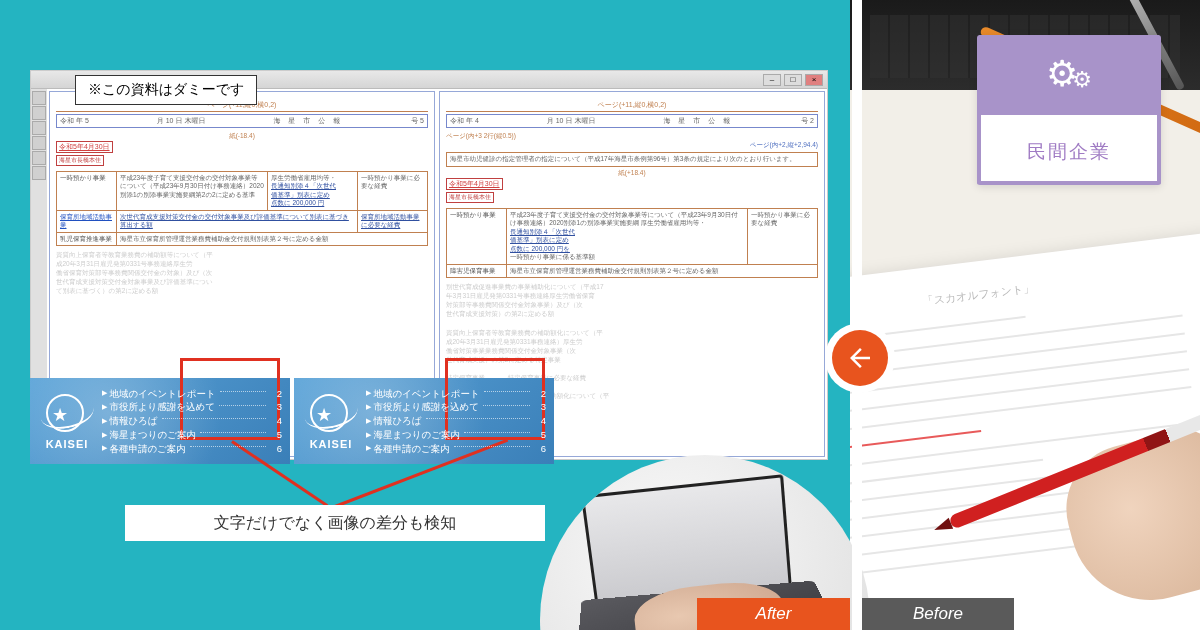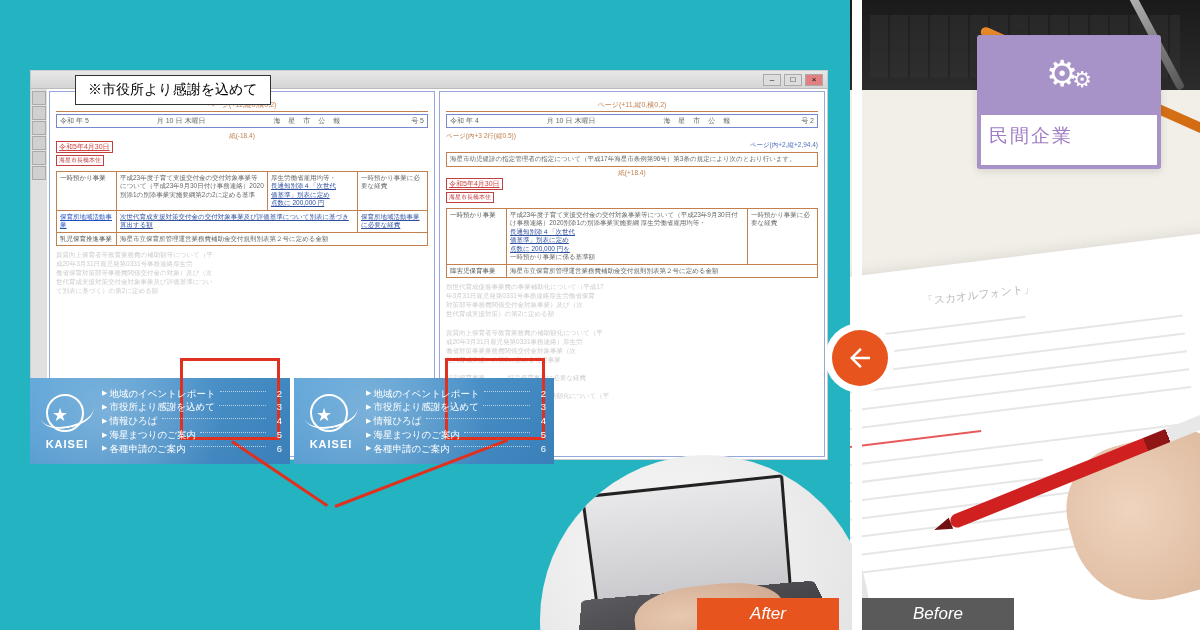--- a/index.html
+++ b/index.html
@@ -57,21 +57,21 @@
 
 
 .laptop-circle { position:absolute; left:540px; top:455px; width:330px; height:330px; border-radius:50%; overflow:hidden; background:radial-gradient(circle at 40% 30%, #fafafa, #d8d8d8);}
 .laptop { position:absolute; left:40px; top:105px; width:260px; height:150px; background:linear-gradient(160deg,#5a5a5f,#2e2e33); border-radius:6px 6px 0 0; transform:perspective(500px) rotateX(48deg) rotateZ(-8deg);}
 .laptop-screen { position:absolute; left:48px; top:30px; width:200px; height:120px; background:linear-gradient(#e8e8ea,#c8c8cc); border:3px solid #222; border-radius:4px; transform:perspective(500px) rotateX(-8deg) rotateZ(-6deg);}
 .hands { position:absolute; left:95px; top:130px; width:150px; height:70px; background:radial-gradient(ellipse at 30% 40%, #e8c8b0, #c8a088); border-radius:40% 40% 20% 20%; transform:rotate(-6deg);}
 .sleeve { position:absolute; left:160px; top:155px; width:140px; height:80px; background:#2a2a3a; border-radius:30px; transform:rotate(20deg);}
 
 
 .ab-label { position:absolute; top:598px; height:32px; display:flex; align-items:center; justify-content:center; color:#fff; font-size:17px; font-style:italic;}
-.after-lbl { left:697px; width:142px; background:#e8541e;}
+.after-lbl { left:697px; width:153px; background:#e8541e;}
 .before-lbl { left:862px; width:152px; background:#5a5a5a;}
 
 
 .right-panel { position:absolute; left:850px; top:0; width:350px; height:630px; background:linear-gradient(180deg,#3a3a3a 0%, #4a4a4a 12%, #f0ede6 22%, #f5f2eb 100%); overflow:hidden;}
 .desk-back { position:absolute; inset:0; background:#f2efe8;}
 .keyboard { position:absolute; top:0; left:0; right:0; height:90px; background:linear-gradient(#1a1a1a,#2c2c2c);}
 .kb-keys { position:absolute; top:15px; left:20px; right:20px; bottom:12px; background:repeating-linear-gradient(90deg,#333 0 18px,#222 18px 20px), repeating-linear-gradient(0deg,#333 0 16px,#222 16px 18px); opacity:.5;}
 .pen-orange { position:absolute; top:78px; right:-30px; width:260px; height:10px; background:linear-gradient(90deg,#e88a2a,#d06810); border-radius:5px; transform:rotate(24deg);}
 .pen-black { position:absolute; top:-12px; right:-40px; width:220px; height:8px; background:linear-gradient(90deg,#555,#c8c8c8 40%,#555); border-radius:4px; transform:rotate(62deg);}
 .paper { position:absolute; top:260px; left:-90px; width:480px; height:420px; background:#fff; transform:rotate(-7deg); box-shadow:0 3px 18px rgba(0,0,0,.15);}
@@ -85,21 +85,21 @@
 .fingers { position:absolute; right:30px; top:60px; width:160px; height:160px; background:radial-gradient(ellipse at 40% 40%,#f0d4be,#d8b498); border-radius:40% 20% 30% 50%; transform:rotate(-15deg);}
 
 
 .badge-card { position:absolute; right:39px; top:35px; width:184px; background:#fff; border-radius:3px; box-shadow:0 2px 8px rgba(0,0,0,.12); border:4px solid #a893c9; border-top:none; overflow:hidden; z-index:5;}
 .badge-top { background:#a893c9; color:#fff; text-align:center; padding:18px 8px 14px; }
 .gears { display:flex; justify-content:center; gap:-4px; margin-bottom:6px;}
 .gear { color:#fff; }
 .gear.big{ font-size:36px;}
 .gear.sm{ font-size:22px; margin-top:14px; margin-left:-6px;}
 .badge-title { font-size:20px; font-weight:bold; letter-spacing:2px;}
-.badge-bottom { background:#fff; padding:8px 8px 14px;}
+.badge-bottom { background:#fff; text-align:center; padding:24px 8px 14px;}
 .badge-purple { color:#a07cc4; font-size:19px; letter-spacing:2px; margin-bottom:2px;}
 .badge-gray { color:#888; font-size:15px; letter-spacing:1px;}
 
 
 .swap-pill { position:absolute; left:832px; top:330px; width:56px; height:56px; border-radius:50%; background:#e8541e; display:flex; align-items:center; justify-content:center; box-shadow:0 0 0 7px #fff; z-index:6;}
 .swap-pill svg { width:30px; height:30px; fill:#fff;}
 
 
 .vdiv { position:absolute; left:852px; top:0; width:10px; height:630px; background:#fff; z-index:2;}
 </style>
@@ -226,21 +226,21 @@
             別世代育成促進事業費の事業補助化について（平成17<br>年3月31日雇児発第0331号事務連絡厚生労働省保育<br>対策部等事務費関係交付金対象事業）及び（次<br>世代育成支援対策）の第2に定める額<br><br>
             資質向上保育者等教育業務費の補助額化について（平<br>成20年3月31日雇児発第0331事務連絡）厚生労<br>働省対策事業業務費関係交付金対象事業（次<br>世代育成支援）の第2に定める特定事業<br><br>
             <span style="display:inline-block;width:60px">特定保育事業</span> 特定保育事業に必要な経費<br><br>
             海星市立保育所管理運営業務費の補助額化について（平<br>成20別表）第2に定める額
           </div>
         </div>
 
       </div>
     </div>
 
-    <div class="dummy-note">※市役所より感謝を込めて</div>
+    <div class="dummy-note">※この資料はダミーです</div>
 
     <div class="toc-wrap">
       <div class="toc-card">
         <div class="logo">
           <div class="logo-swoosh"></div>
             <div class="logo-circle"></div>
             <div class="logo-star">★</div>
           <div class="logo-text">KAISEI</div>
         </div>
         <ul class="toc-list">
@@ -316,20 +316,21 @@
             </li>
           </ul>
       </div>
     </div>
 
     <div class="redbox a"></div>
     <div class="redbox b"></div>
     <div class="redline" style="left:232px;top:440px;width:115px;transform:rotate(34deg)"></div>
     <div class="redline" style="left:335px;top:505px;width:185px;transform:rotate(-21deg)"></div>
 
+    <div class="caption">文字だけでなく画像の差分も検知</div>
 
     <div class="laptop-circle">
       <div class="laptop-screen"></div>
       <div class="laptop"></div>
       <div class="sleeve"></div>
       <div class="hands"></div>
     </div>
   </div>
 
   <div class="badge-card">

